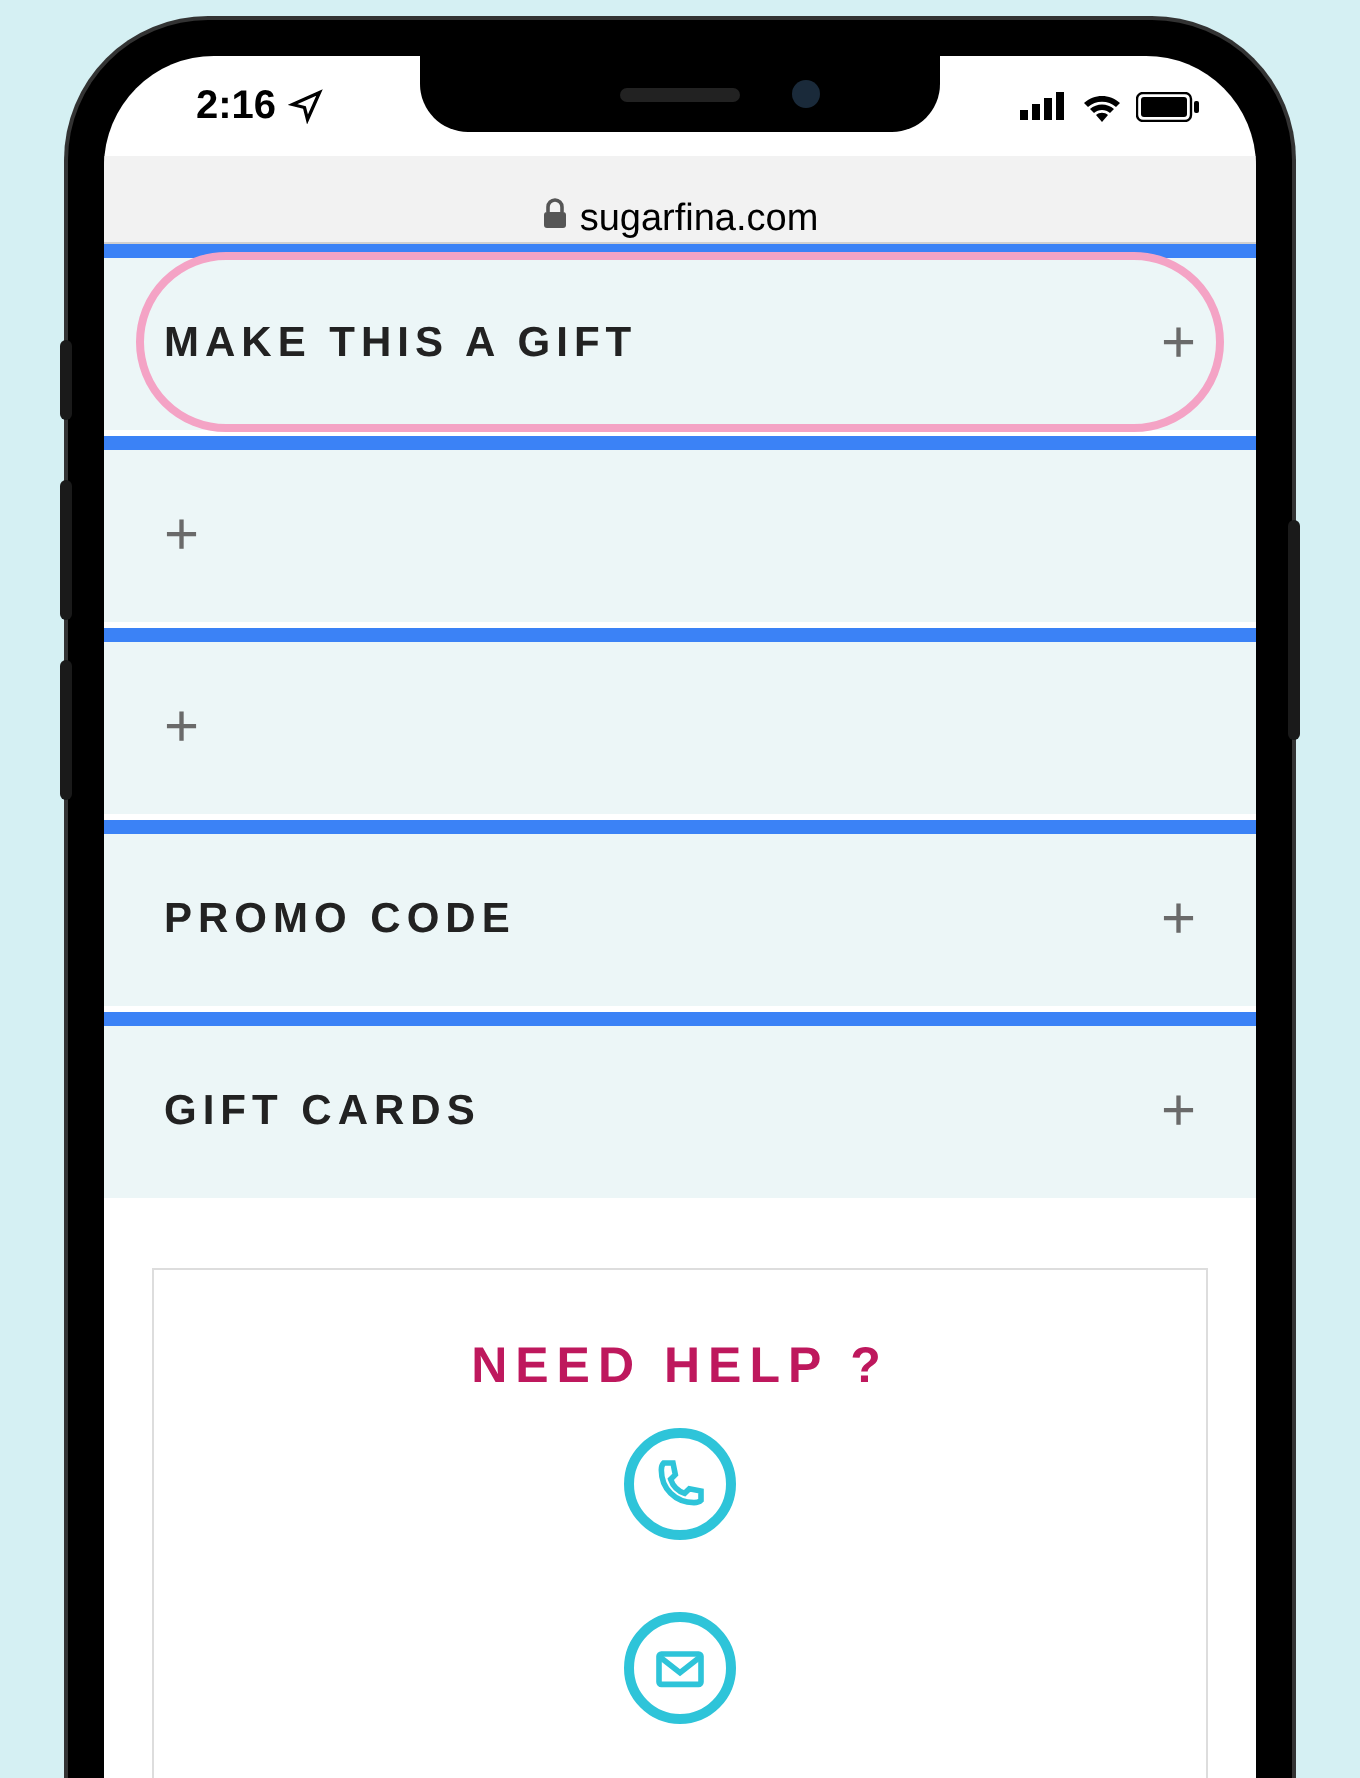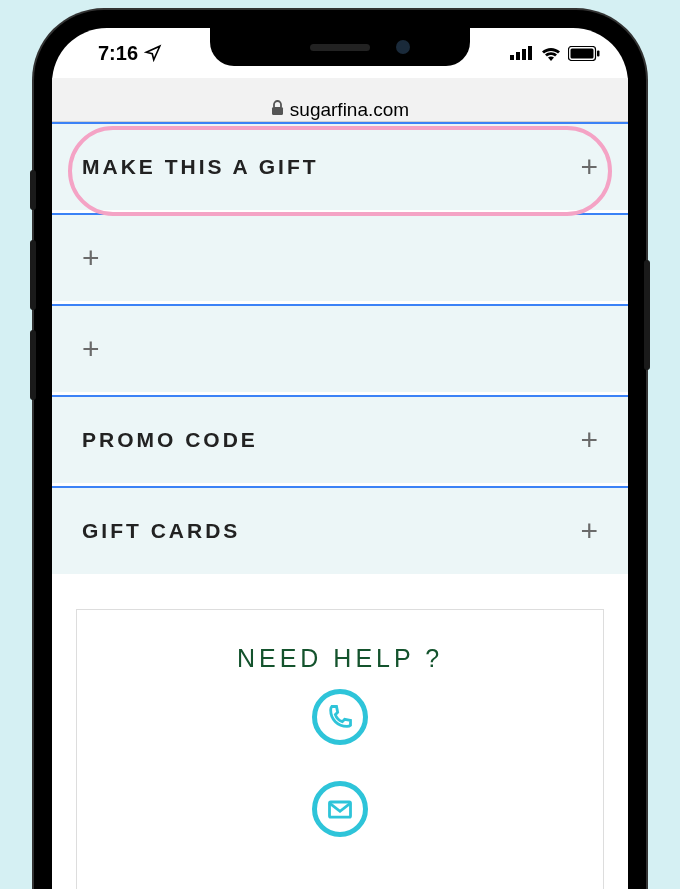--- a/index.html
+++ b/index.html
@@ -109,21 +109,21 @@
     .page-content {
       position: absolute;
       top: 94px;
       left: 0;
       right: 0;
       bottom: 0;
       background: #fff;
     }
     .accordion-section {
       background: #ecf6f7;
-      border-top: 2px solid #3b82f6;
+      border-top: 7px solid #3b82f6;
       border-bottom: 3px solid #fff;
       padding: 28px 30px;
       display: flex;
       justify-content: space-between;
       align-items: center;
     }
     .accordion-label {
       font-size: 21px;
       font-weight: 600;
       letter-spacing: 3px;
@@ -148,23 +148,23 @@
       z-index: 60;
     }
     .help-box {
       margin: 32px 24px;
       border: 1px solid #ddd;
       padding: 34px 20px;
       text-align: center;
     }
     .help-title {
       font-size: 25px;
-      font-weight: 400;
+      font-weight: 700;
       letter-spacing: 4px;
-      color: #14532d;
+      color: #be185d;
       margin-bottom: 16px;
     }
     .help-item {
       margin-bottom: 24px;
     }
     .icon-circle {
       width: 56px;
       height: 56px;
       border: 5px solid #2ec4d9;
       border-radius: 50%;
@@ -204,21 +204,21 @@
   <div class="side-button right1"></div>
 
   <div class="phone-inner">
     <div class="notch">
       <div class="speaker"></div>
       <div class="camera"></div>
     </div>
 
     <div class="status-bar">
       <div class="status-left">
-        <span>7:16</span>
+        <span>2:16</span>
         <span class="status-icon">
           <svg width="18" height="18" viewBox="0 0 24 24" fill="none" stroke="#000" stroke-width="2.2">
             <path d="M3 11 L21 3 L13 21 L11 13 Z"></path>
           </svg>
         </span>
       </div>
       <div class="status-right">
         <span class="status-icon">
           <svg width="24" height="14" viewBox="0 0 24 14">
             <rect x="0" y="9" width="4" height="5" fill="#000"></rect>

